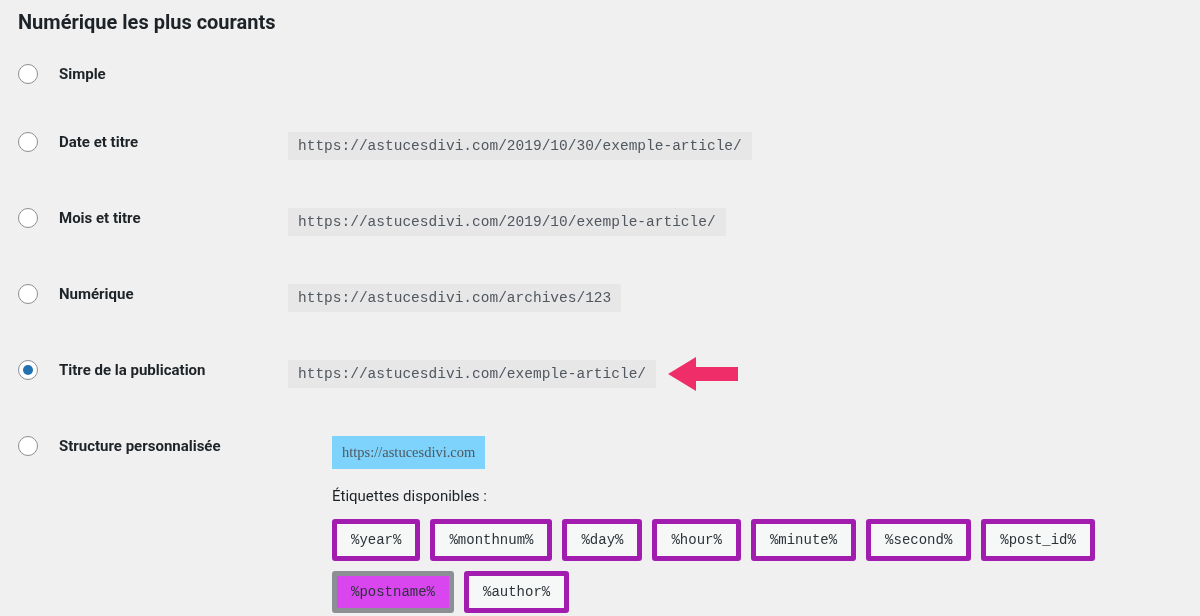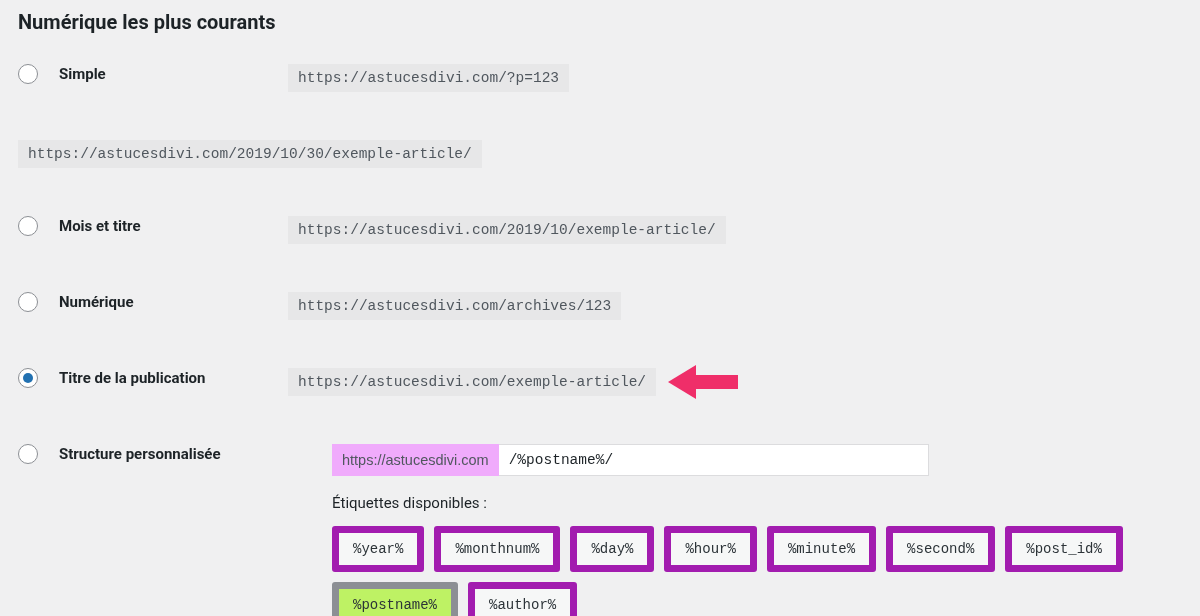--- a/index.html
+++ b/index.html
@@ -67,24 +67,24 @@
     color: #50575e;
     background: #e7e7e8;
     padding: 6px 10px;
     white-space: nowrap;
   }
   .input-line {
     display: flex;
     align-items: stretch;
   }
   .prefix {
-    font-family: Liberation Sans, sans-serif;
+    font-family: Liberation Serif, serif;
     font-size: 14.5px;
     color: #50575e;
-    background: #f0abfc;
+    background: #7dd3fc;
     padding: 8px 10px;
     display: flex;
     align-items: center;
   }
   .custom-input {
     width: 430px;
     font-family: Menlo, Consolas, "Courier New", monospace;
     font-size: 14.5px;
     color: #1d2327;
     background: #fff;
@@ -101,27 +101,27 @@
   .tags {
     display: flex;
     flex-wrap: wrap;
     gap: 10px;
   }
   .tag {
     font-family: Menlo, Consolas, "Courier New", monospace;
     font-size: 14px;
     color: #2c3338;
     background: #f6f7f7;
-    border: 7px solid #a21caf;
+    border: 5px solid #a21caf;
     border-radius: 3px;
     padding: 8px 14px;
     cursor: pointer;
   }
   .tag.active {
-    background: #bef264;
+    background: #d946ef;
     border-color: #8c8f94;
   }
   .arrow {
     position: relative;
     width: 70px;
     height: 28px;
     margin-left: 12px;
     align-self: center;
   }
   .arrow .shaft {
@@ -147,26 +147,27 @@
 </head>
 <body>
 
 <h2 class="section">Numérique les plus courants</h2>
 
 <div class="row">
   <div class="radio-col">
     <span class="radio"></span>
     <span class="radio-label">Simple</span>
   </div>
-  <div class="value-col">
-    <span class="code-box">https://astucesdivi.com/?p=123</span>
-  </div>
-</div>
-
-<div class="row">
+</div>
+
+<div class="row">
+  <div class="radio-col">
+    <span class="radio"></span>
+    <span class="radio-label">Date et titre</span>
+  </div>
   <div class="value-col">
     <span class="code-box">https://astucesdivi.com/2019/10/30/exemple-article/</span>
   </div>
 </div>
 
 <div class="row">
   <div class="radio-col">
     <span class="radio"></span>
     <span class="radio-label">Mois et titre</span>
   </div>
@@ -202,21 +203,20 @@
 </div>
 
 <div class="row last">
   <div class="radio-col">
     <span class="radio"></span>
     <span class="radio-label">Structure personnalisée</span>
   </div>
   <div class="value-col">
     <div class="input-line">
       <span class="prefix">https://astucesdivi.com</span>
-      <input class="custom-input" type="text" value="/%postname%/" style="">
     </div>
     <div class="tags-label">Étiquettes disponibles :</div>
     <div class="tags" id="tags-container">
         <button class="tag" type="button">%year%</button>
         <button class="tag" type="button">%monthnum%</button>
         <button class="tag" type="button">%day%</button>
         <button class="tag" type="button">%hour%</button>
         <button class="tag" type="button">%minute%</button>
         <button class="tag" type="button">%second%</button>
         <button class="tag" type="button">%post_id%</button>

